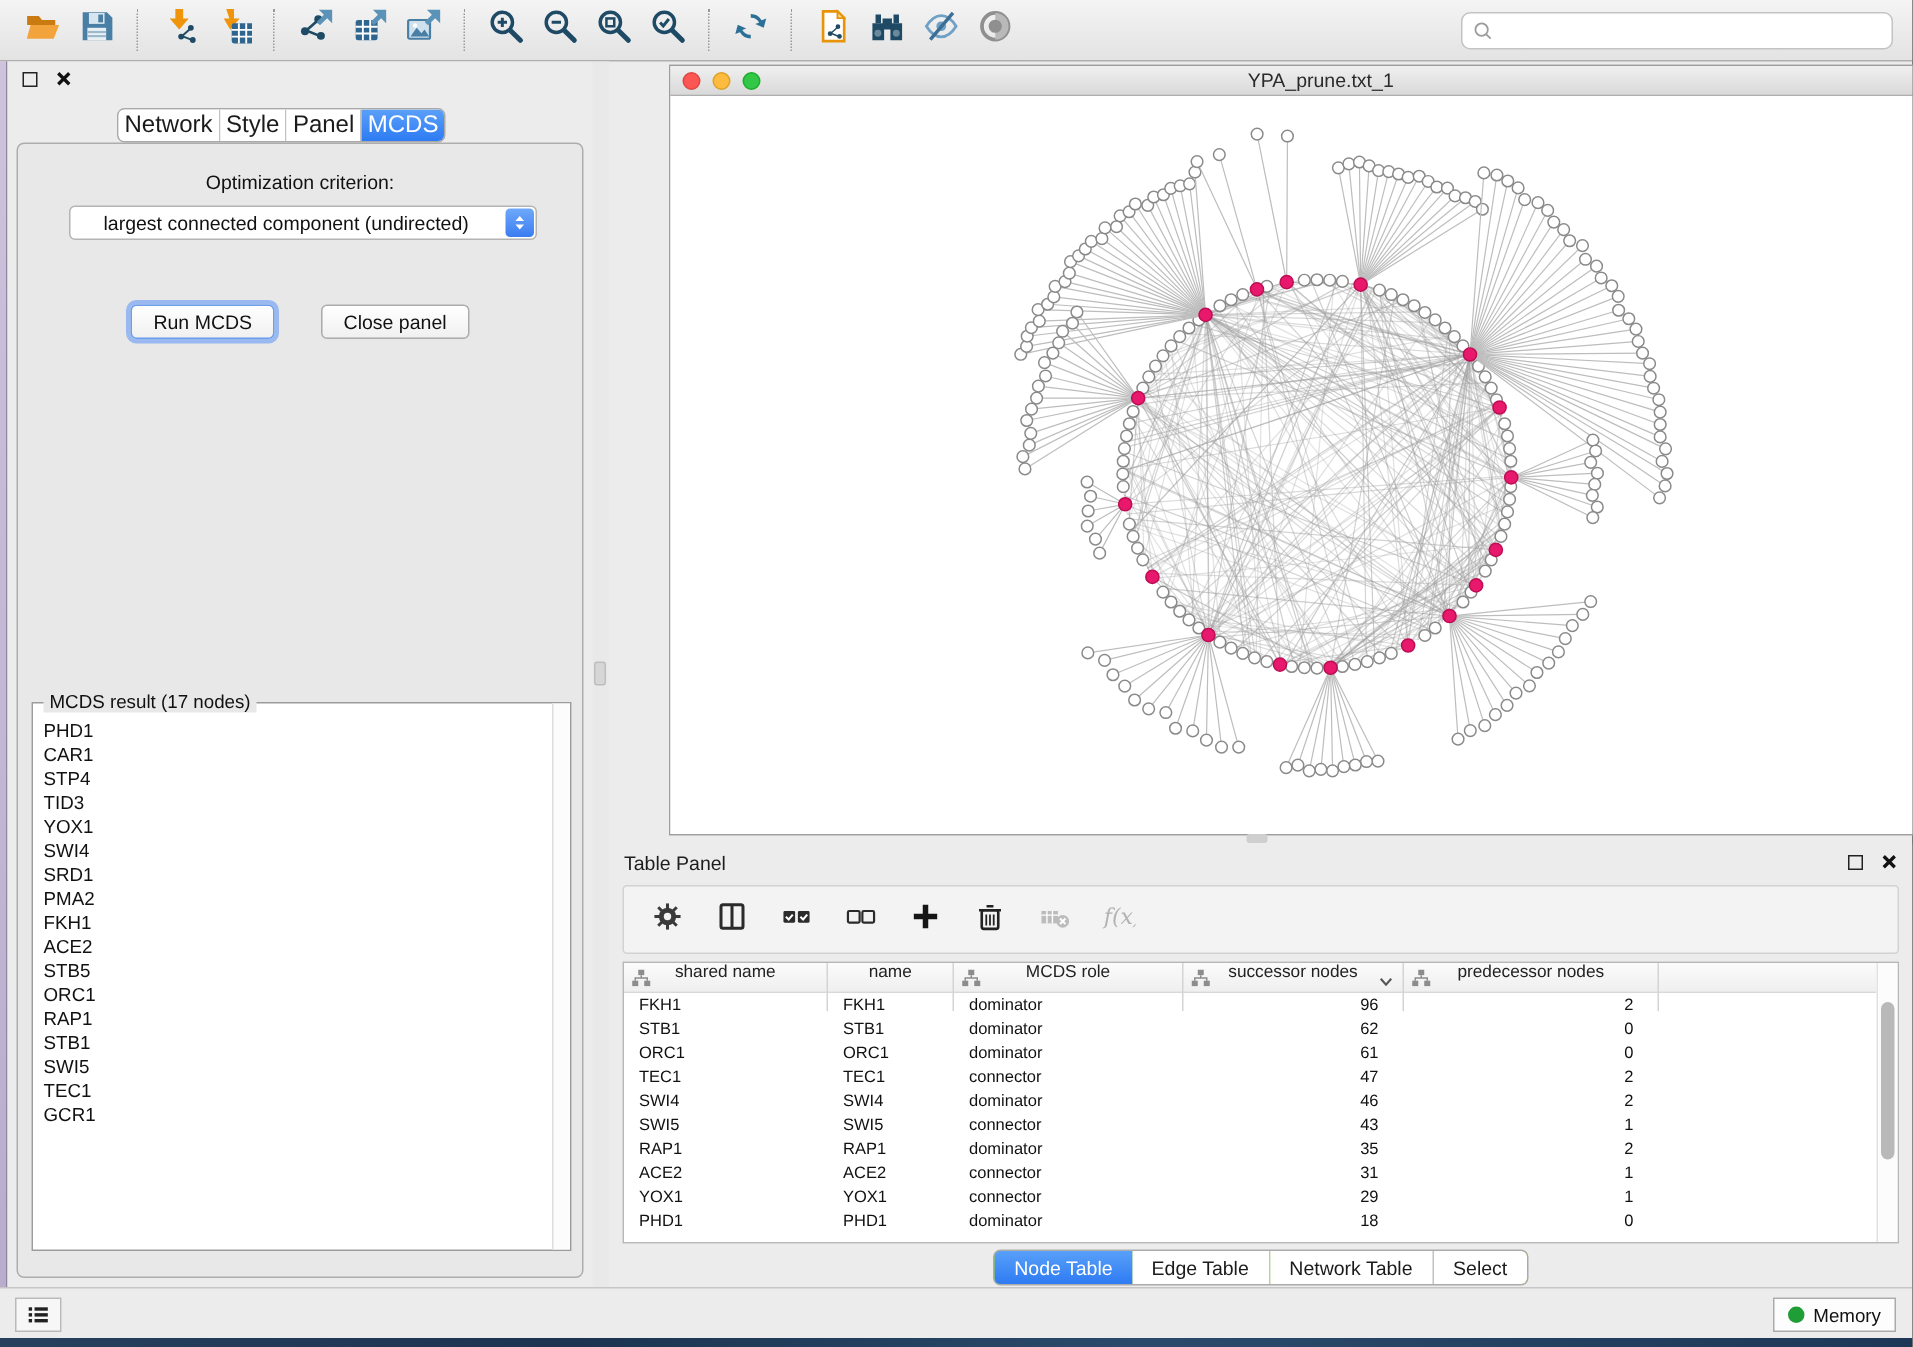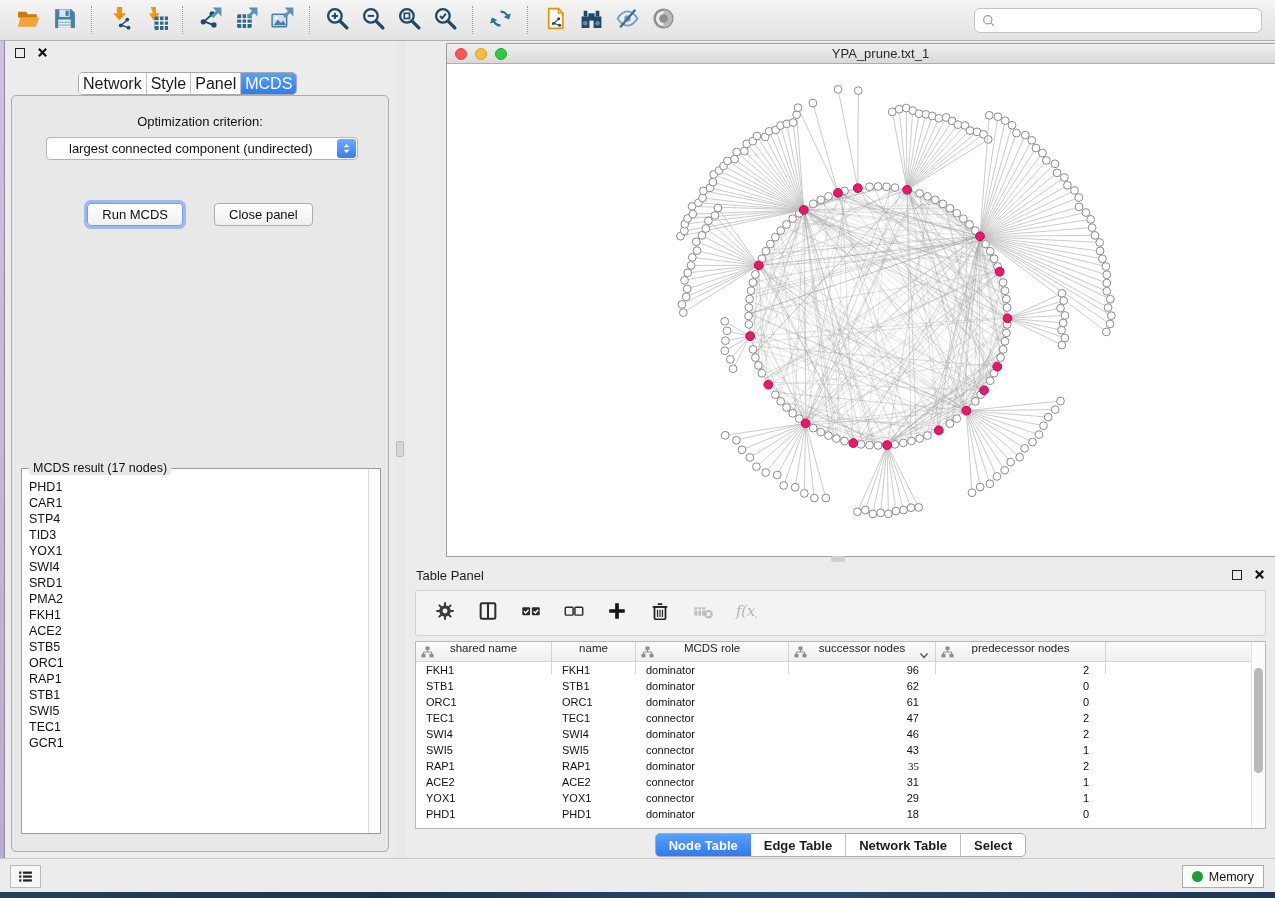--- a/index.html
+++ b/index.html
@@ -105,21 +105,21 @@
   .tbody { position:absolute; left:0; top:20px; right:14px; bottom:0; overflow:hidden; }
   .tr { display:flex; height:16px; }
   .td { font-size:11px; color:#111; line-height:16px; white-space:nowrap; overflow:hidden; }
   .td.left { padding-left:10px; text-align:left; }
   .td.right { padding-right:17px; text-align:right; }
   .vscroll { position:absolute; right:0; top:0; bottom:0; width:14px; background:#FCFCFC;
     border-left:1px solid #E2E2E2; }
   .vscroll .thumb { position:absolute; left:2px; right:2px; top:26px; height:105px;
     background:#B9B9B9; border-radius:5px; }
   .bottom-tabs { position:absolute; left:0; right:0; top:270px; display:flex; justify-content:center; }
-  .seg-group { display:flex; border:1px solid #ABABAB; border-radius:5px; overflow:hidden; background:#84cc16;font-weight:bold; }
+  .seg-group { display:flex; border:1px solid #ABABAB; border-radius:5px; overflow:hidden; background:#84cc16; }
   .seg { padding:0 13px; height:22px; display:flex; align-items:center; font-size:13px; color:#1b1b1b;
     background:#FFF; border-right:1px solid #C2C2C2; }
   .seg:last-child { border-right:none; }
   .seg.active { background:linear-gradient(#58A0F9,#2E7BF3); color:#FFF; border-right:none; }
 
   
   .status-bar { position:absolute; left:0; top:858px; width:1275px; height:34px;
     background:#ECECEC; border-top:1px solid #C6C6C6; }
   .list-btn { position:absolute; left:10px; top:6px; width:31px; height:23px;
     background:#F7F7F7; border:1px solid #B9B9B9; display:flex; align-items:center; justify-content:center; }
@@ -1230,21 +1230,21 @@
             <div class="td left" style="width: 136px;">SWI5</div>
             <div class="td left" style="width: 84px;">SWI5</div>
             <div class="td left" style="width: 153px;">connector</div>
             <div class="td right" style="width: 147px;">43</div>
             <div class="td right" style="width: 170px;">1</div>
           </div>
           <div class="tr">
             <div class="td left" style="width: 136px;">RAP1</div>
             <div class="td left" style="width: 84px;">RAP1</div>
             <div class="td left" style="width: 153px;">dominator</div>
-            <div class="td right" style="width: 147px; font-family: Liberation Serif, serif;">35</div>
+            <div class="td right" style="width: 147px;">35</div>
             <div class="td right" style="width: 170px;">2</div>
           </div>
           <div class="tr">
             <div class="td left" style="width: 136px;">ACE2</div>
             <div class="td left" style="width: 84px;">ACE2</div>
             <div class="td left" style="width: 153px;">connector</div>
             <div class="td right" style="width: 147px;">31</div>
             <div class="td right" style="width: 170px;">1</div>
           </div>
           <div class="tr">

